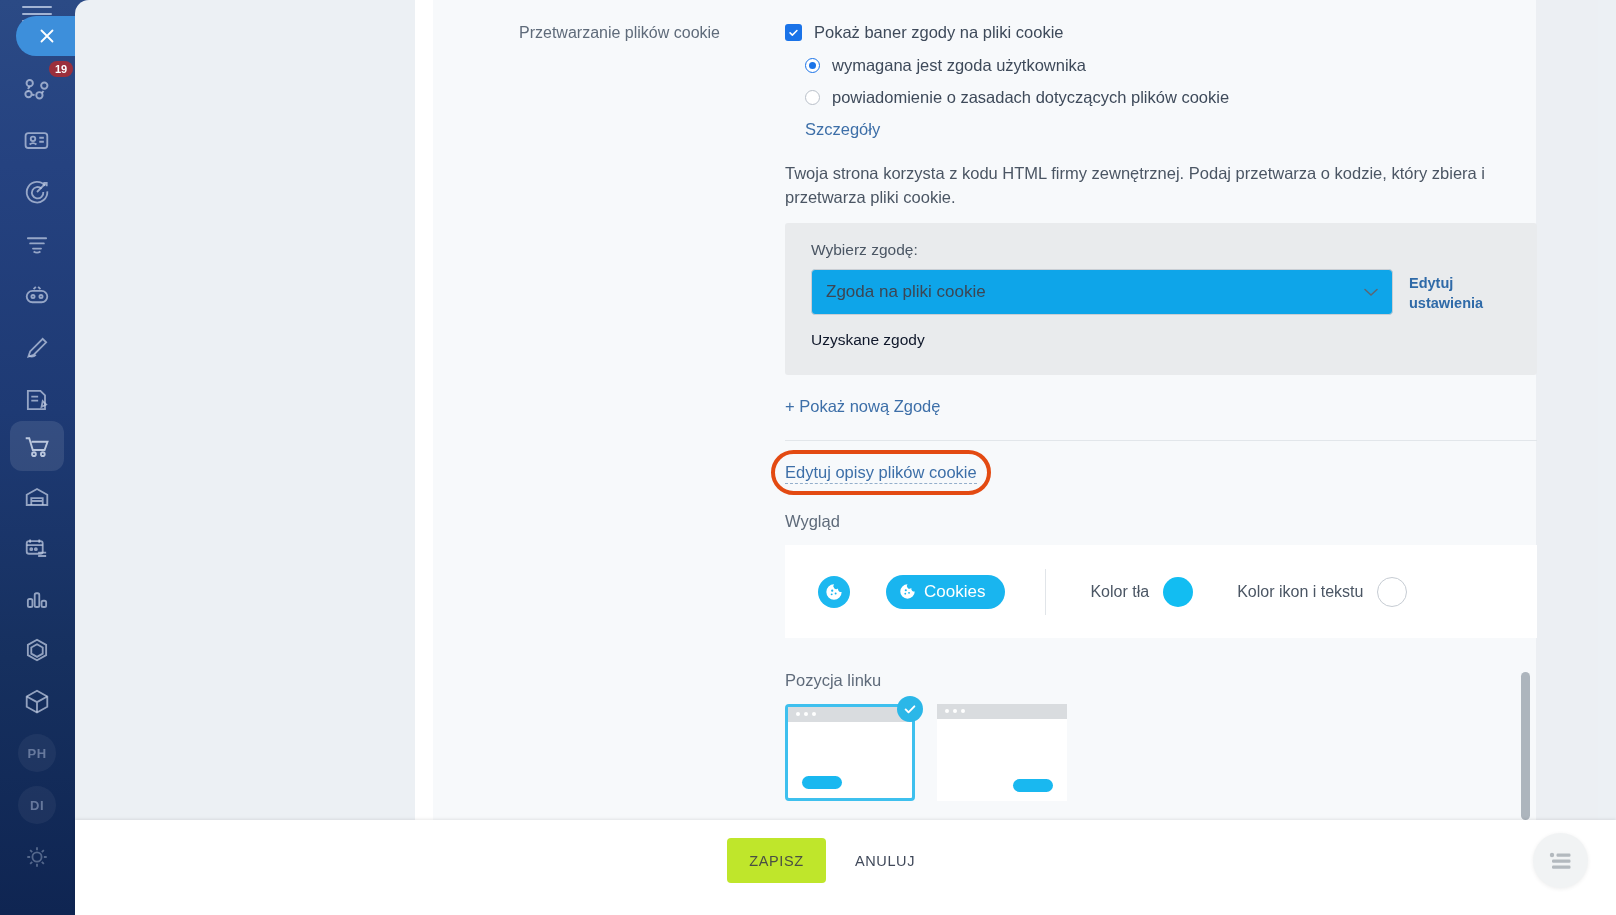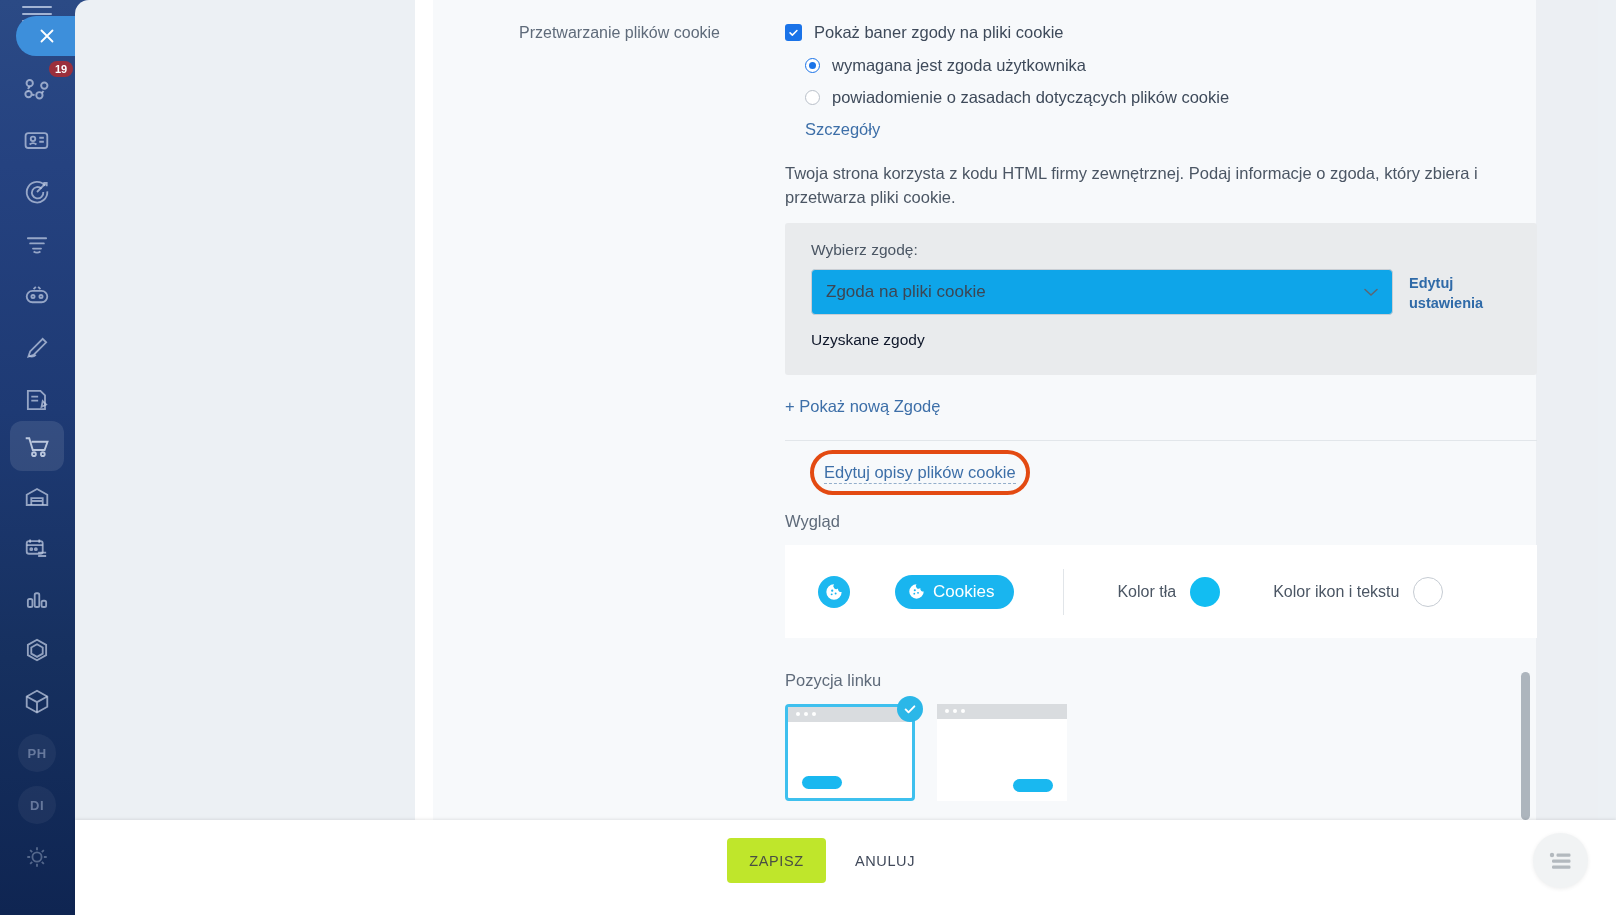--- a/index.html
+++ b/index.html
@@ -103,34 +103,34 @@
     display:flex; align-items:center; padding:0 14px; justify-content:space-between;
     font-size:17px; color:#3c4654;
   }
   .editLink{ font-size:14.5px; color:#2f6aa8; font-weight:bold; line-height:20px; width:86px; padding-top:4px;}
   .uzyskane{ margin-top:16px; font-size:15.5px; color:#0f172a;}
 
   .utworz { margin-top:22px; font-size:16.5px; color:#3d6fa8; }
 
   .hr { margin-top:24px; width:752px; height:1px; background:#e2e6ea; }
 
-  .highlightWrap{ position:relative; display:inline-block; margin-top:22px;margin-left:39px; }
+  .highlightWrap{ position:relative; display:inline-block; margin-top:22px; }
   .highlightWrap .hl-ring{
     position:absolute; left:-14px; top:-13px; right:-14px; bottom:-13px;
     border:4px solid #e34a12; border-radius:26px; pointer-events:none;
   }
   .dashedLink{
     font-size:16.5px; color:#3d6fa8;
     border-bottom:1px dashed #93aecb; padding-bottom:2px;
   }
 
   .wyglad{ margin-top:30px; font-size:16.5px; color:#5f6b7a;}
   .whiteCard{
     margin-top:14px; width:752px; height:93px; background:#fff;
-    display:flex; align-items:center; padding-left:33px; gap:11px;text-align:center;
+    display:flex; align-items:center; padding-left:33px; gap:2px;text-align:center;
   }
   .cookieCircle{
     width:32px;height:32px;border-radius:50%;background:#1cb8f0;
     display:flex;align-items:center;justify-content:center;
   }
   .cookiePill{
     margin-left:34px; height:34px; background:#19b5ef; border-radius:18px;
     display:flex;align-items:center; gap:8px; padding:0 20px 0 13px; color:#fff; font-size:17px;
   }
   .vdiv{ width:1px; height:46px; background:#e1e5e9; margin-left:38px; }
@@ -353,21 +353,21 @@
               <span>wymagana jest zgoda użytkownika</span>
             </div>
             <div class="radio-row">
               <span class="rdo"></span>
               <span>powiadomienie o zasadach dotyczących plików cookie</span>
             </div>
             <div class="link szczegoly">Szczegóły</div>
           </div>
 
           
-          <div class="desc">Twoja strona korzysta z kodu HTML firmy zewnętrznej. Podaj informacje o zgoda, który zbiera i przetwarza pliki cookie.</div>
+          <div class="desc">Twoja strona korzysta z kodu HTML firmy zewnętrznej. Podaj przetwarza o kodzie, który zbiera i przetwarza pliki cookie.</div>
 
           
           <div class="grayBox">
             <div class="lbl">Wybierz zgodę:</div>
             <div class="selectWrap">
               <div class="sel">
                 <span>Zgoda na pliki cookie</span>
                 <svg width="14" height="9" viewBox="0 0 14 9">
                   <path d="M1 1.5 L7 7 L13 1.5" stroke="#5c6673" stroke-width="1.5" fill="none" stroke-linecap="round"></path>
                 </svg>

